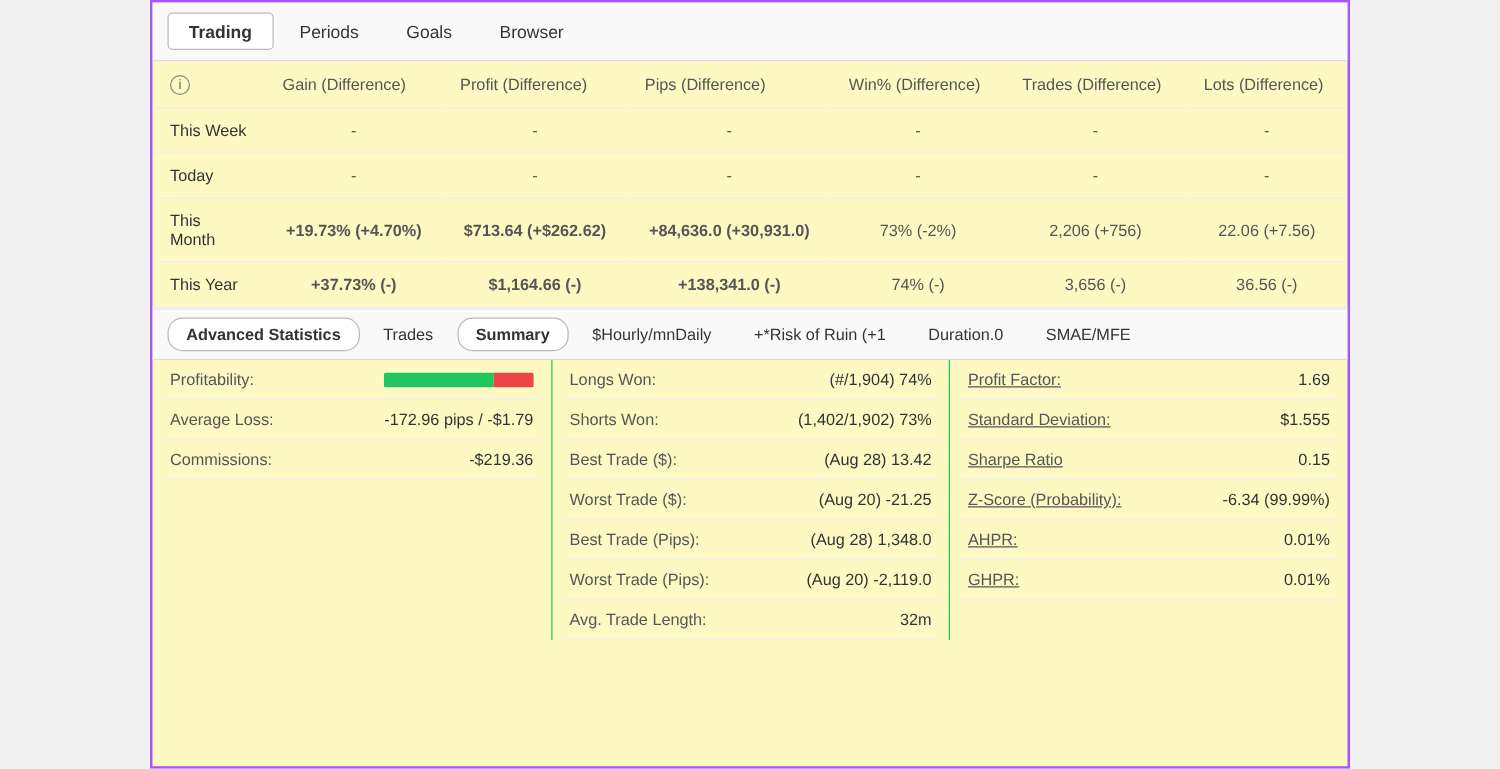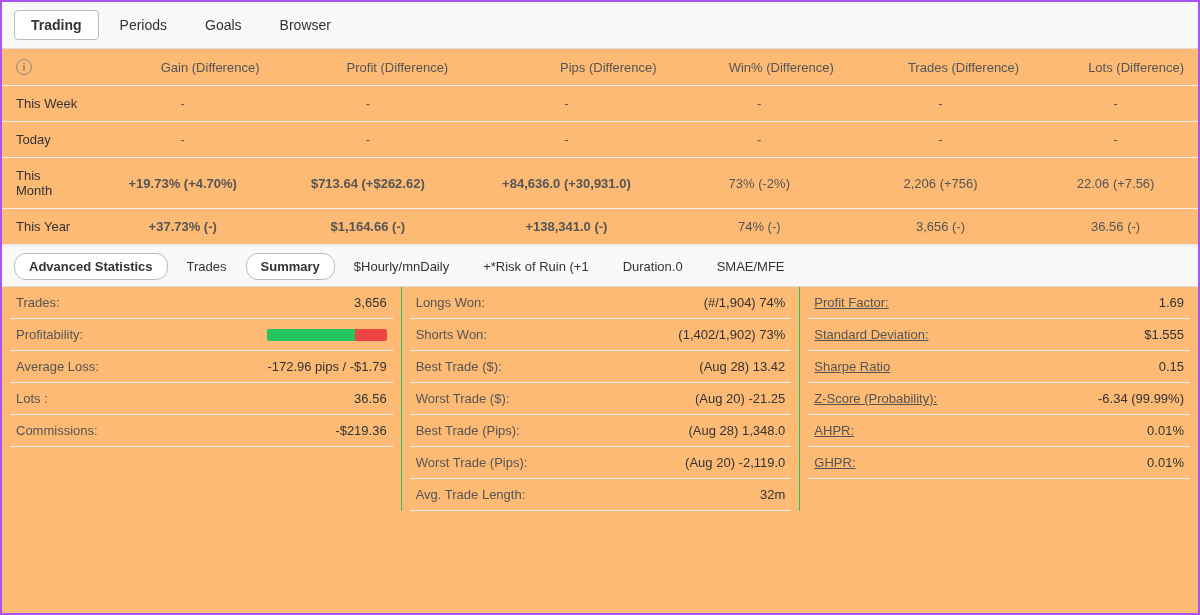--- a/index.html
+++ b/index.html
@@ -6,23 +6,23 @@
     body {
       font-family: Arial, sans-serif;
       font-size: 13px;
       background: #f0f0f0;
       display: flex;
       justify-content: center;
       align-items: center;
       min-height: 100vh;
     }
     .container {
-      width: 1200px;
+      width: 960px;
       min-height: 615px;
-      background: #fdba74;
+      background: #fef9c3;
       border: 2px solid #a855f7;
       overflow: hidden;
     }
     
     .top-tabs {
       display: flex;
       align-items: center;
       padding: 8px 12px;
       border-bottom: 1px solid #ddd;
       background: #f9f9f9;
@@ -50,21 +50,21 @@
     }
     .summary-table th, .summary-table td {
       padding: 10px 14px;
       text-align: left;
       border-bottom: 1px solid #eee;
       font-size: 13px;
     }
     .summary-table th {
       color: #555;
       font-weight: normal;
-      text-align: right;
+      text-align: left;
     }
     .summary-table th:first-child { text-align: left; }
     .summary-table td:first-child { color: #333; font-weight: normal; }
     .summary-table td { text-align: center; color: #555; }
     .summary-table td:first-child { text-align: left; }
     .green { color: #22c55e; font-weight: bold; }
     .info-icon {
       display: inline-block;
       width: 16px;
       height: 16px;
@@ -213,39 +213,31 @@
       <button class="sub-tab">$Hourly/mnDaily</button>
       <button class="sub-tab">+*Risk of Ruin (+1</button>
       <button class="sub-tab">Duration.0</button>
       <button class="sub-tab">SMAE/MFE</button>
     </div>
 
     <div class="stats-grid">
 
       <div class="stats-col">
         <div class="stat-row">
-          <span class="stat-label">Trades:</span>
-          <span class="stat-value">3,656</span>
-        </div>
-        <div class="stat-row">
           <span class="stat-label">Profitability:</span>
           <div class="profitability-bar">
             <div class="profit-green"></div>
             <div class="profit-red"></div>
           </div>
         </div>
         <div class="stat-row">
           <span class="stat-label">Average Loss:</span>
           <span class="stat-value">-172.96 pips / -$1.79</span>
         </div>
         <div class="stat-row">
-          <span class="stat-label">Lots :</span>
-          <span class="stat-value">36.56</span>
-        </div>
-        <div class="stat-row">
           <span class="stat-label">Commissions:</span>
           <span class="stat-value">-$219.36</span>
         </div>
       </div>
 
       <div class="stats-col">
         <div class="stat-row">
           <span class="stat-label">Longs Won:</span>
           <span class="stat-value">(#/1,904) 74%</span>
         </div>

